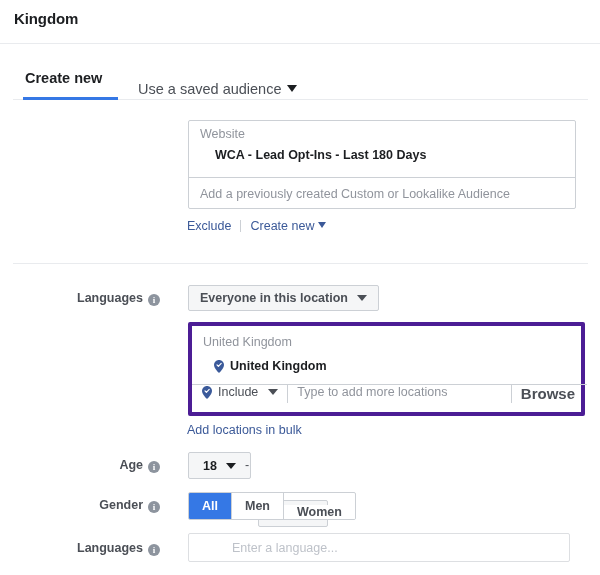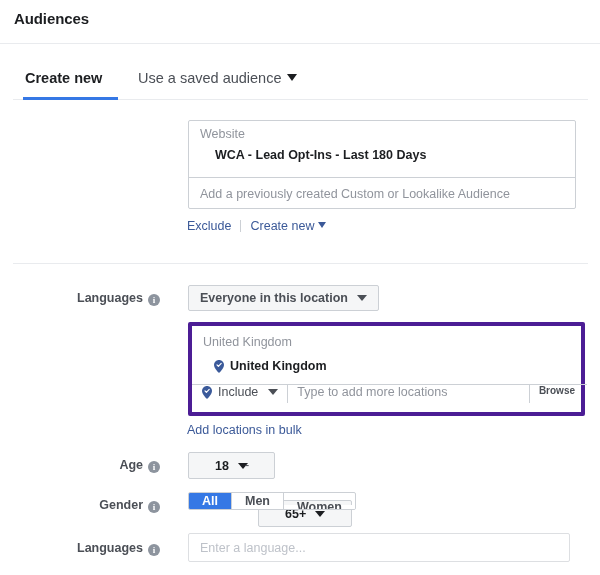--- a/index.html
+++ b/index.html
@@ -23,21 +23,21 @@
     background: #e9ebee;
   }
 
   
   .tabs { position: absolute; left: 0; top: 70px; width: 600px; height: 30px; }
   .tab {
     position: absolute; top: 0;
     font-size: 14.5px; color: #4b4f56; white-space: nowrap;
   }
   .tab.active { left: 25px; font-weight: bold; color: #1c1e21; }
-  .tab.saved  { left: 138px; color: #4b4f56; }
+  .tab.saved  { left: 138px; color: #4b4f56; margin-top: 11px; }
   .tab .caret {
     display: inline-block; margin-left: 5px;
     width: 0; height: 0; vertical-align: 2px;
     border-left: 5.5px solid transparent;
     border-right: 5.5px solid transparent;
     border-top: 7px solid #1c1e21;
   }
   .tab-underline {
     position: absolute; left: 23px; top: 27px; width: 95px; height: 3px;
     background: #3578e5;
@@ -152,79 +152,79 @@
     border-top: 6.5px solid #4b4f56;
   }
   .vsep {
     width: 1px; height: 18px; background: #ccd0d5; margin: 0 9px;
   }
   .loc-input {
     flex: 1; font-size: 12.5px; color: #90949c; white-space: nowrap;
     cursor: text;
   }
   .loc-browse {
-    font-size: 10px; font-weight: bold; color: #4b4f56;
+    font-size: 15px; font-weight: bold; color: #4b4f56;
     padding-right: 12px; cursor: pointer; white-space: nowrap;
   }
   .loc-bulk {
     position: absolute; left: 187px; top: 423px;
     font-size: 12.5px; color: #3b5998; text-decoration: none; cursor: pointer;
   }
   .pin { display: inline-block; margin-right: 6px; line-height: 0; }
 
   
   .age-sel {
     position: absolute; top: 452px; height: 27px;
-    padding: 0 26px; display: flex; align-items: center;
+    padding: 0 14px; display: flex; align-items: center;
     background: #f5f6f7; border: 1px solid #ccd0d5; border-radius: 2px;
     font-size: 12.5px; font-weight: bold; color: #1c1e21; cursor: pointer;
   }
   .age-sel .caret {
     display: inline-block; margin-left: 9px;
     width: 0; height: 0;
     border-left: 5px solid transparent;
     border-right: 5px solid transparent;
     border-top: 6.5px solid #1c1e21;
   }
   .age-min { left: 188px; }
   .age-max { left: 258px; margin-top: 48px; }
   .age-dash {
     position: absolute; left: 245px; top: 458px;
     font-size: 12.5px; color: #4b4f56;
   }
 
   
   .gender {
-    position: absolute; left: 188px; top: 492px; height: 18px; display: flex;
+    position: absolute; left: 188px; top: 492px; height: 28px; display: flex;
     border: 1px solid #ccd0d5; border-radius: 2px; overflow: hidden;
   }
   .gender .opt {
     display: flex; align-items: center; justify-content: center;
     padding: 0 13px; font-size: 12.5px; font-weight: bold; color: #4b4f56;
     background: #ffffff; border-right: 1px solid #ccd0d5; cursor: pointer;
   }
   .gender .opt:last-child { border-right: none; margin-top: 12px; }
   .gender .opt.sel { background: #3578e5; color: #ffffff; }
 
   
   .lang-box {
     position: absolute; left: 188px; top: 533px; width: 382px; height: 29px;
     border: 1px solid #dddfe2; background: #ffffff; border-radius: 2px;
-    display: flex; align-items: center; cursor: text;
+    display: flex; align-items: center; cursor: text; padding-left: 32px;
   }
   .lang-box .ph {
     padding-left: 11px; font-size: 12.5px; color: #bec2c9;
   }
 </style>
 </head>
 <body>
 
 <div class="page">
 
-  <div class="hdr-title">Audiences</div>
+  <div class="hdr-title">Kingdom</div>
   <div class="hdr-rule"></div>
 
   <div class="tabs">
     <div class="tab active">
       <span>Create new</span>
     </div>
     <div class="tab saved">
       <span>Use a saved audience</span><span class="caret"></span>
     </div>
     <div class="tabs-rule"></div>

